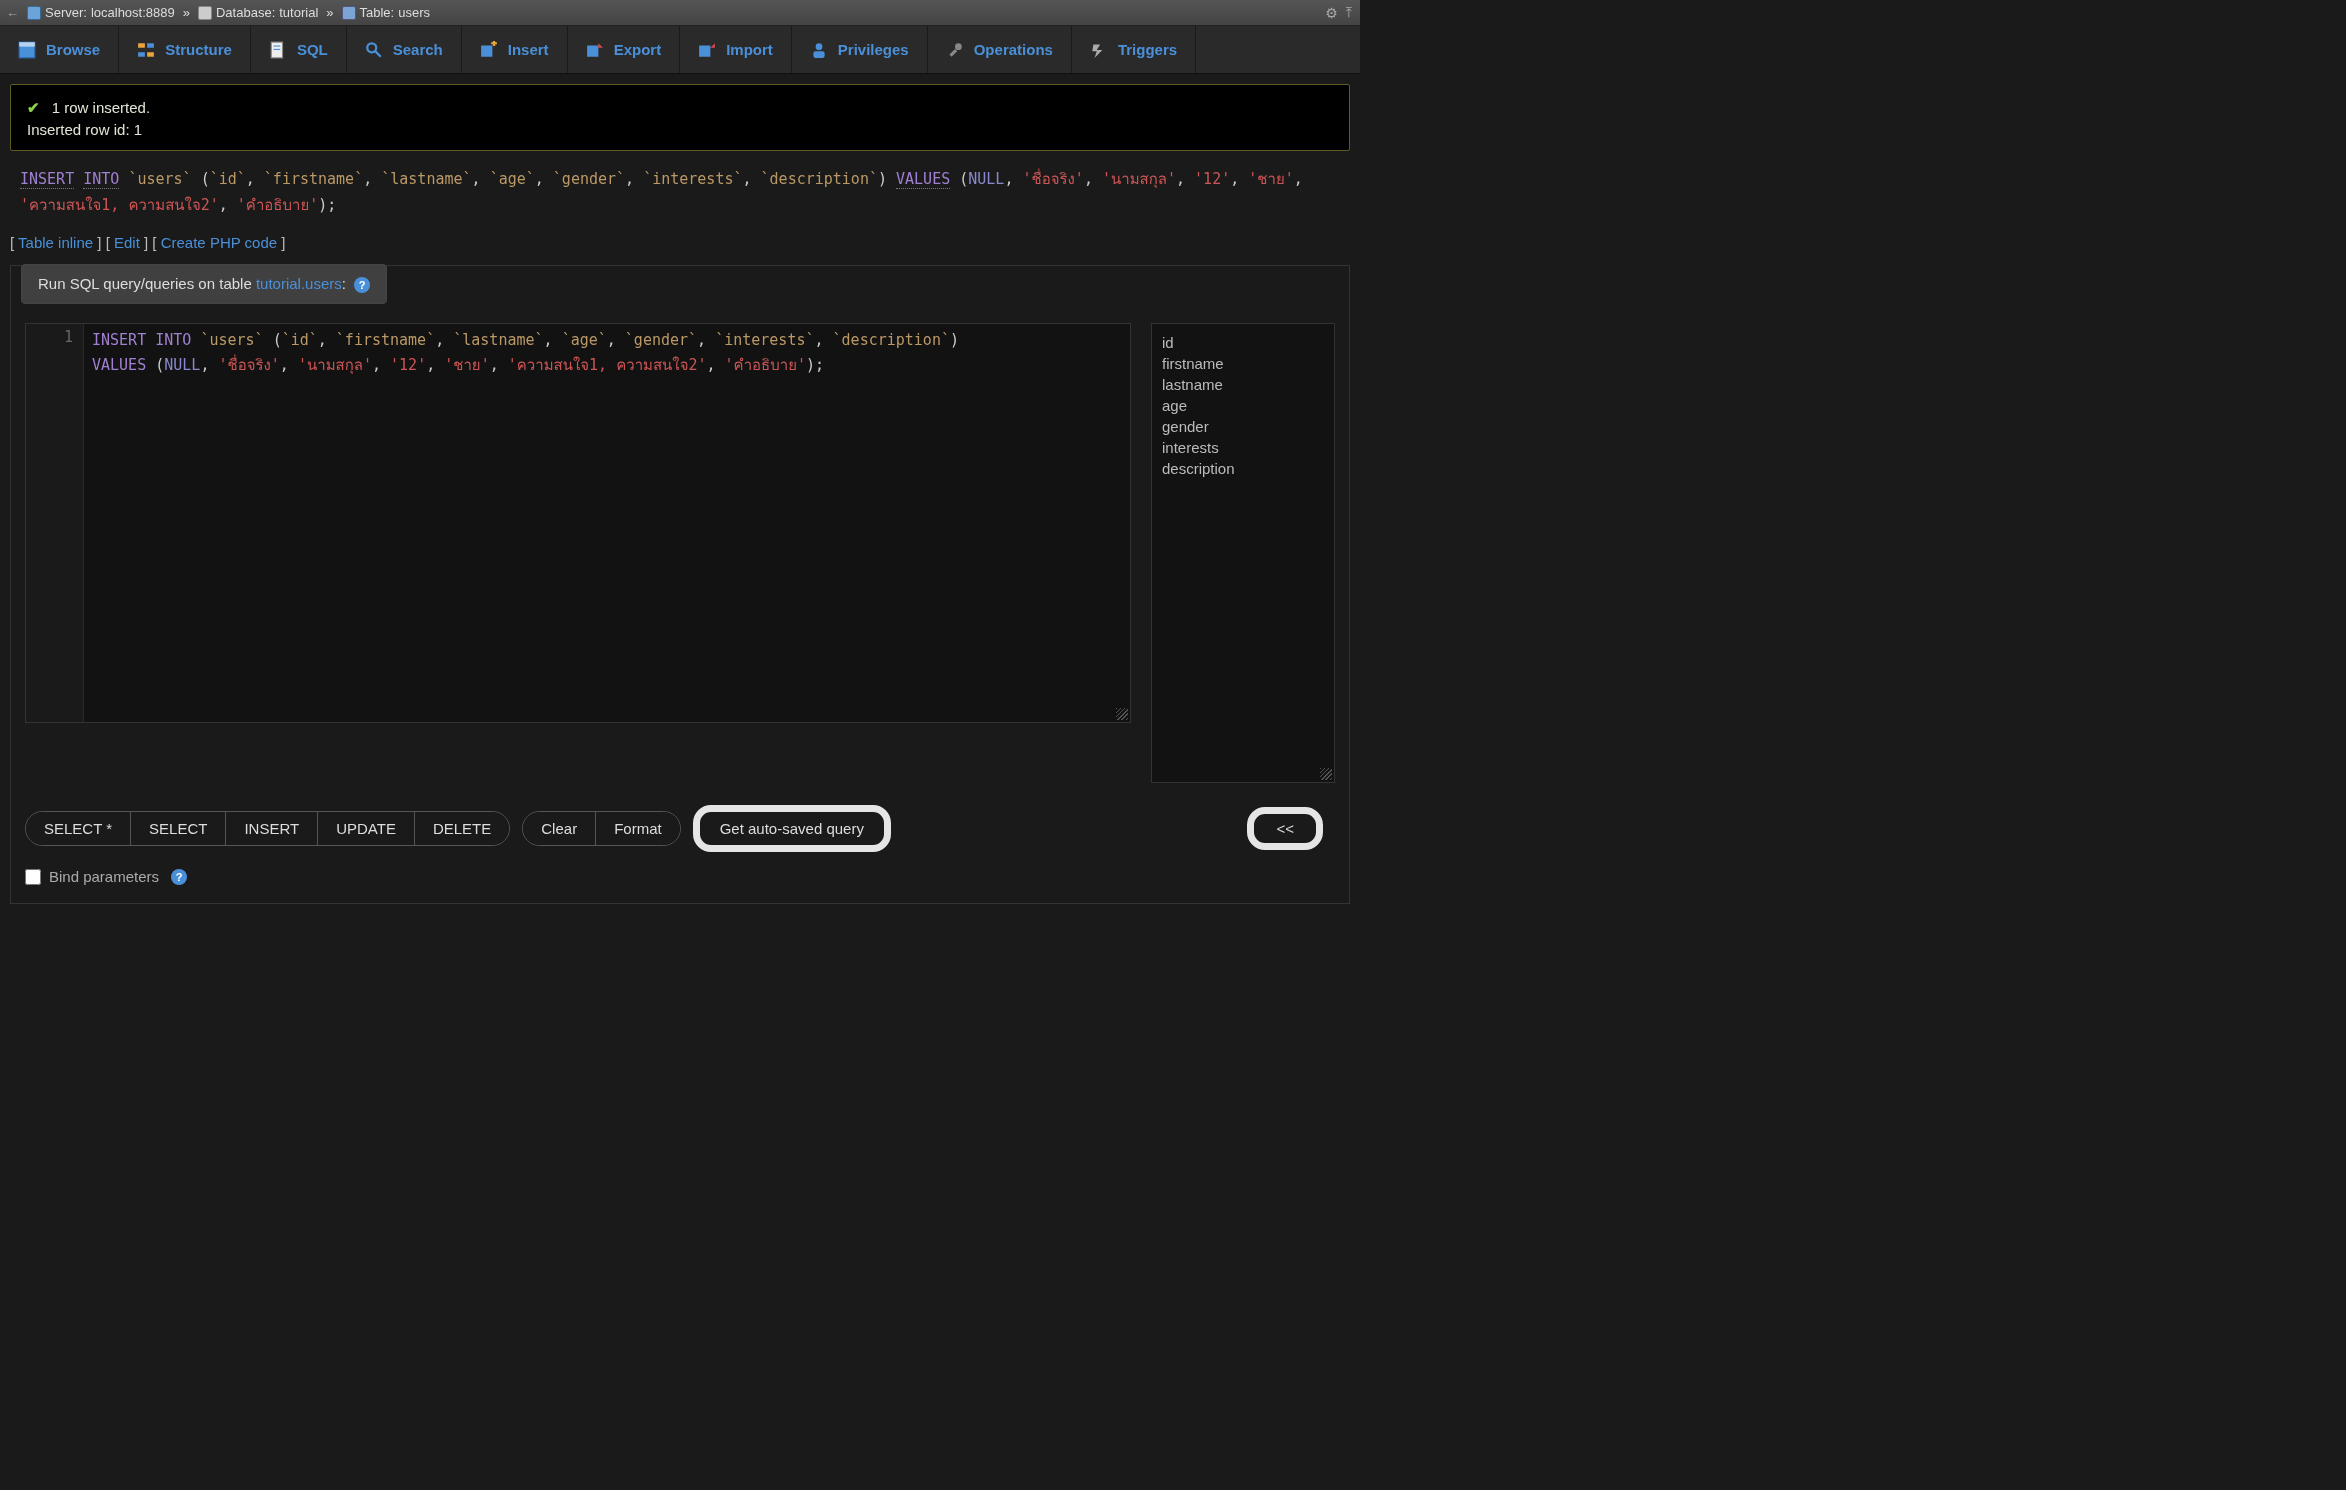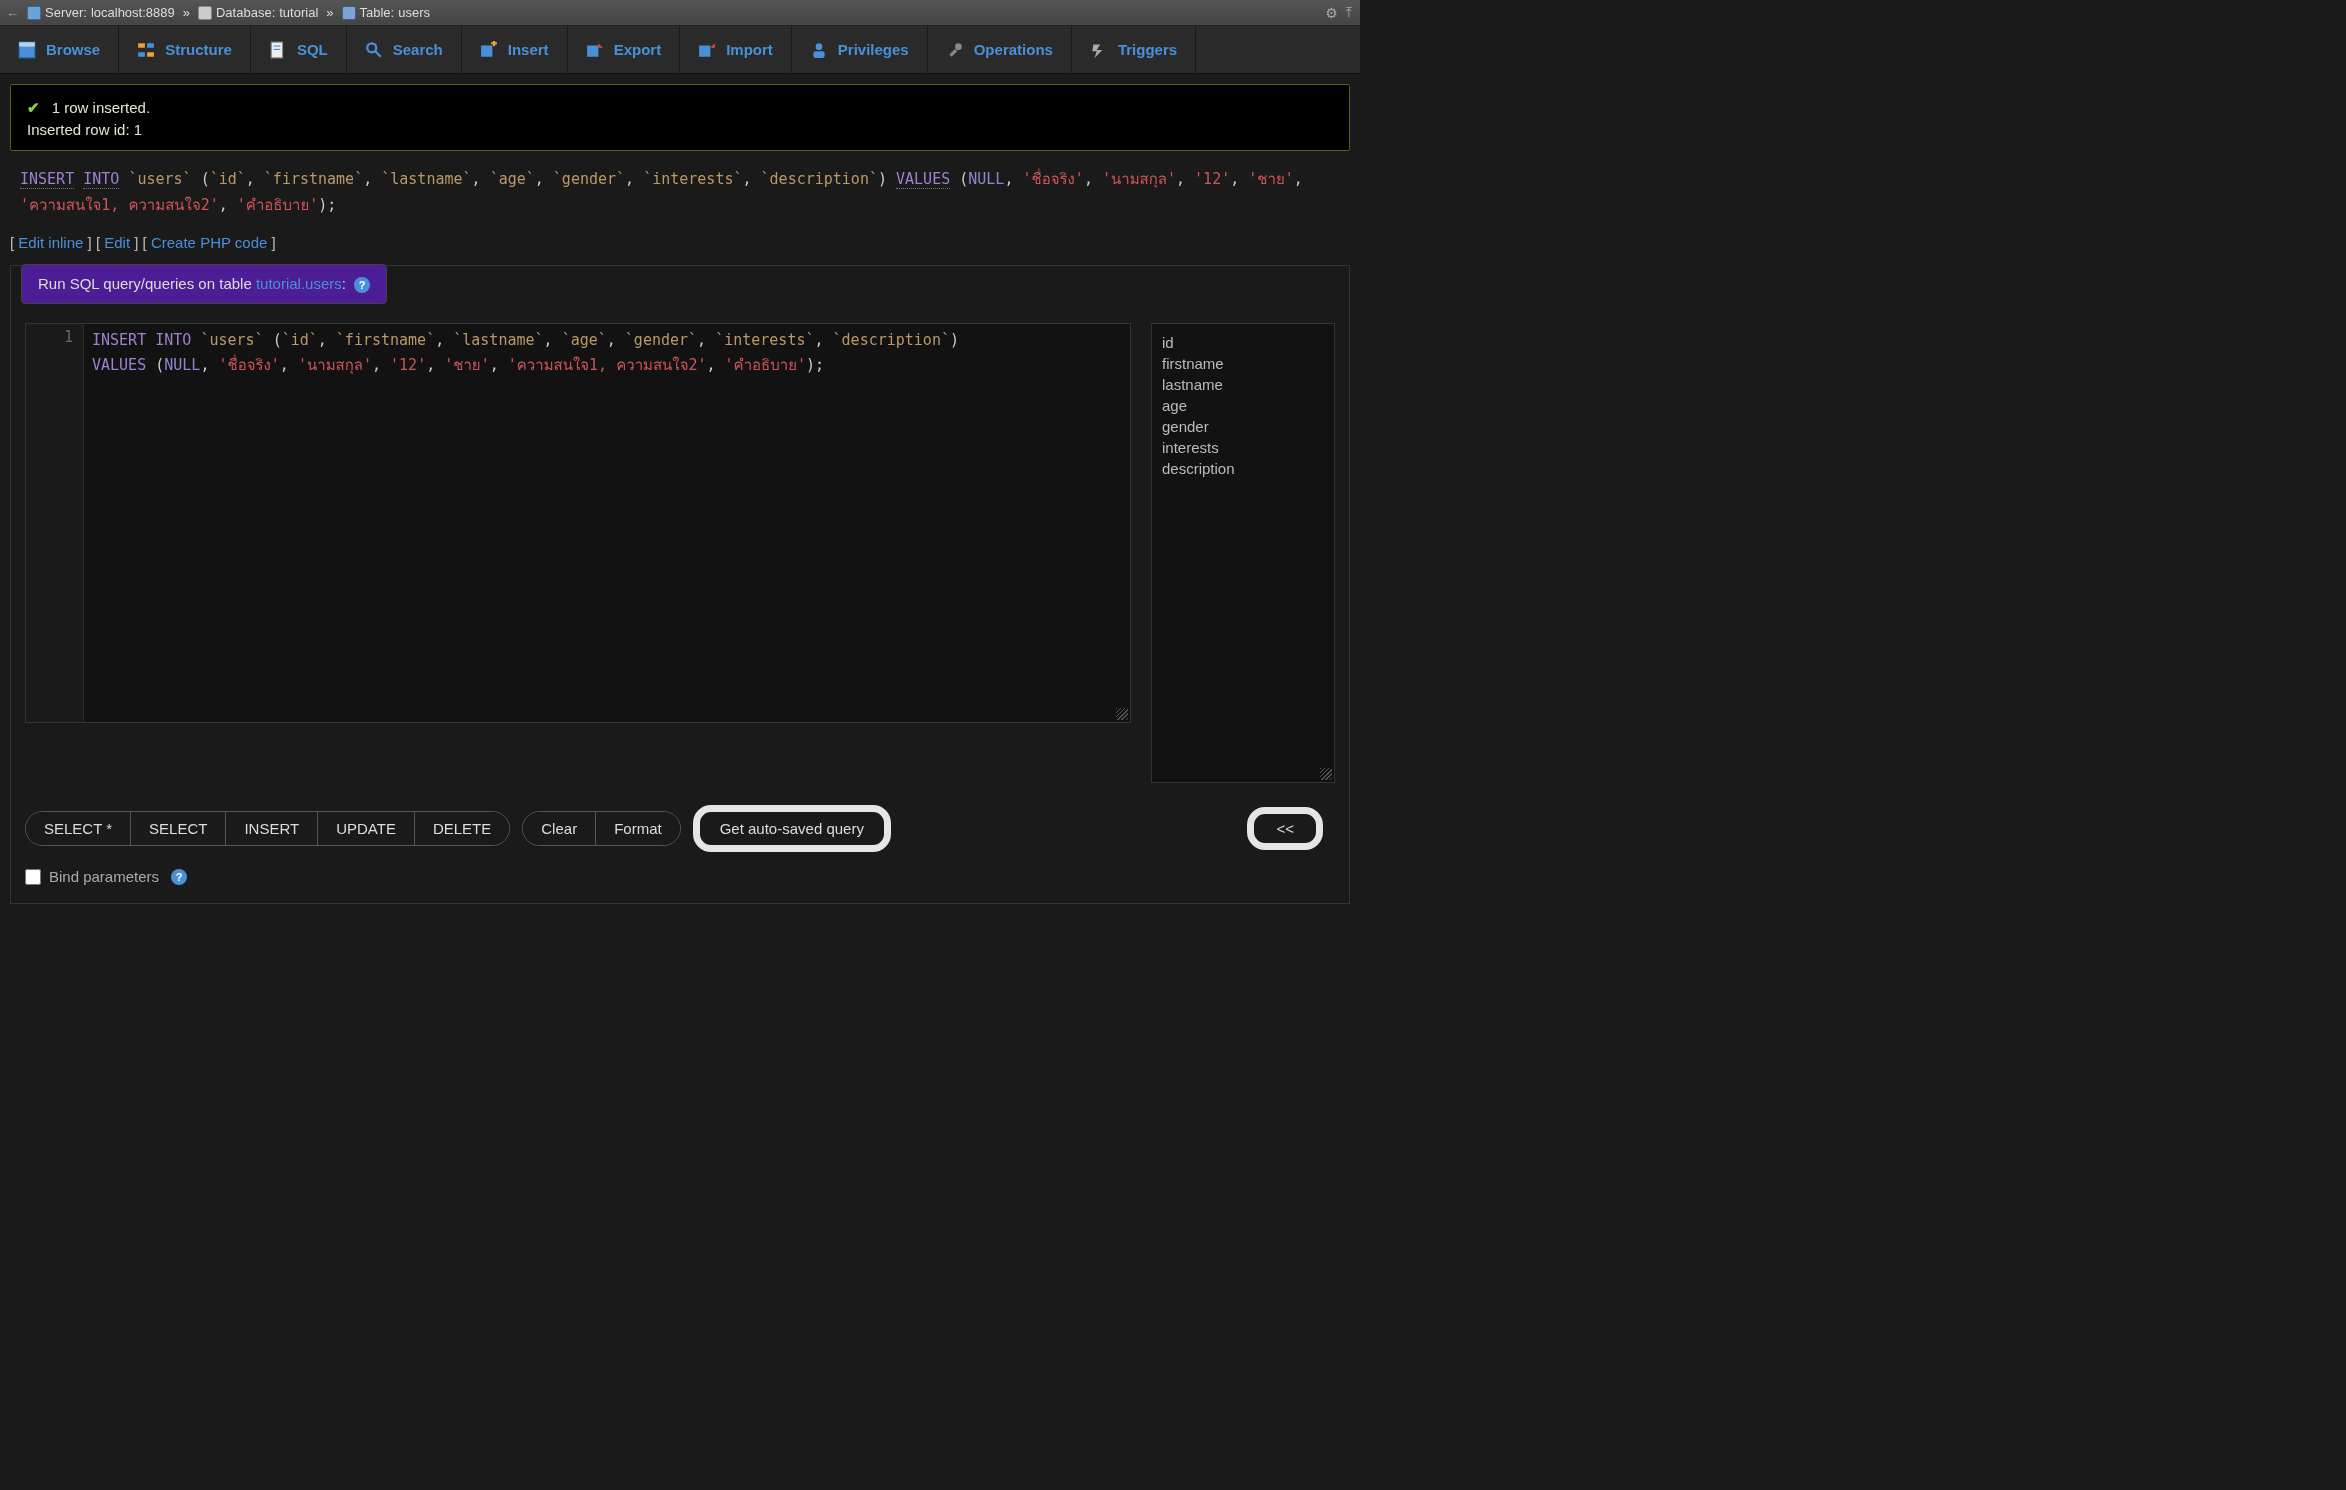--- a/index.html
+++ b/index.html
@@ -86,21 +86,21 @@
   margin: 10px 10px 14px 10px;
   font-size: 15px;
   color: #bbb;
 }
 .action-links a { color: #4a90d9; cursor: pointer; text-decoration: none; }
 
 
 .query-panel { margin: 0 10px; border: 1px solid #333; background: #1a1a1a; }
 .query-header {
   display: inline-block;
-  background: #4c1d95;
+  background: #404040;
   border: 1px solid #444;
   border-radius: 4px;
   padding: 10px 16px;
   margin: -1px 0 0 10px;
   font-size: 15px;
   color: #ddd;
   position: relative;
   top: -1px;
 }
 .query-header a { color: #4a90d9; }
@@ -303,21 +303,21 @@
   <div>
     <span class="check">✔</span>
     <span>1 row inserted.</span>
   </div>
   <div class="line2">Inserted row id: 1</div>
 </div>
 
 <div class="sql-block" id="executed-sql"><span class="kw kw-dotted">INSERT</span> <span class="kw kw-dotted">INTO</span> <span class="bt">`users`</span> <span class="paren">(</span><span class="bt">`id`</span><span class="paren">, </span><span class="bt">`firstname`</span><span class="paren">, </span><span class="bt">`lastname`</span><span class="paren">, </span><span class="bt">`age`</span><span class="paren">, </span><span class="bt">`gender`</span><span class="paren">, </span><span class="bt">`interests`</span><span class="paren">, </span><span class="bt">`description`</span><span class="paren">) </span><span class="kw kw-dotted">VALUES</span> <span class="paren">(</span><span class="nullkw">NULL</span><span class="paren">, </span><span class="str">'ชื่อจริง'</span><span class="paren">, </span><span class="str">'นามสกุล'</span><span class="paren">, </span><span class="str">'12'</span><span class="paren">, </span><span class="str">'ชาย'</span><span class="paren">, </span><span class="str">'ความสนใจ1, ความสนใจ2'</span><span class="paren">, </span><span class="str">'คำอธิบาย'</span><span class="paren">);</span></div>
 
 <div class="action-links">
-  [ <a>Edit inline</a> ]
+  [ <a>Table inline</a> ]
   [ <a>Edit</a> ]
   [ <a>Create PHP code</a> ]
 </div>
 
 <div class="query-panel">
   <div class="query-header">
     <span>Run SQL query/queries on table </span><a>tutorial.users</a><span>:</span>
     <span class="help-icon">?</span>
   </div>
 

